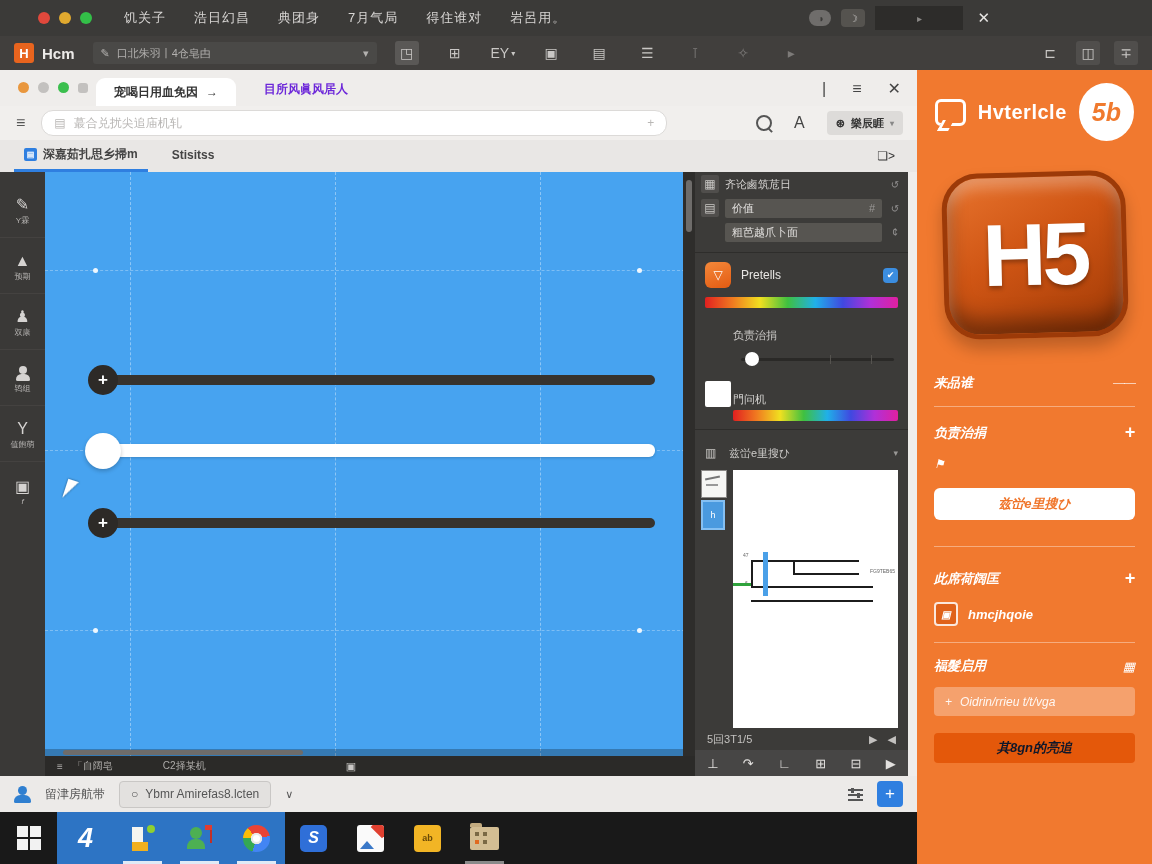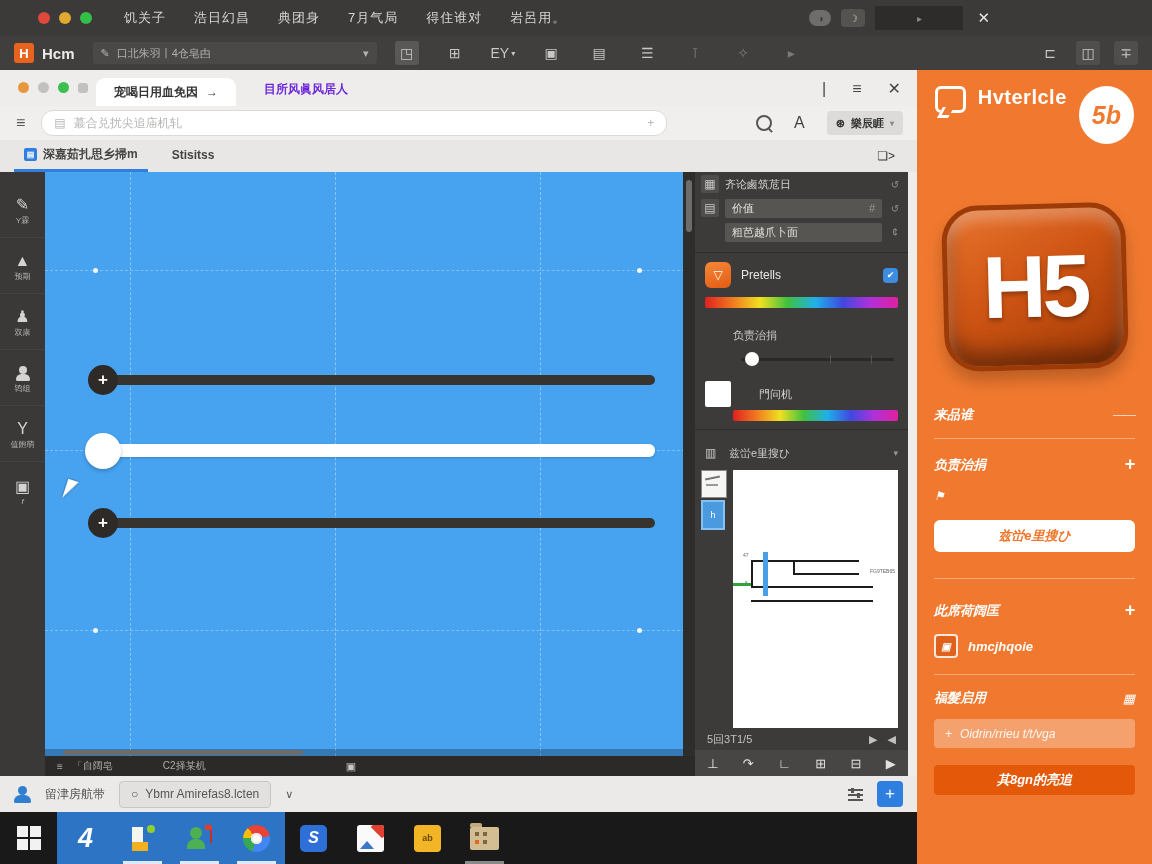--- a/index.html
+++ b/index.html
@@ -124,21 +124,21 @@
   .pretells .pbadge{margin-left:auto;width:15px;height:15px;border-radius:4px;background:#3b8de0;
                     color:#fff;font-size:9px;display:flex;align-items:center;justify-content:center;}
   .grad{height:11px;border-radius:2px;margin:0 10px;
         background:linear-gradient(90deg,#e02020,#f07a20,#f0e020,#3fc040,#20b0e8,#4048e0,#b030d8,#e020a0);}
   .grad2{margin:3px 10px 0 38px;}
   .op-label{font-size:11px;color:#c9c7c5;margin:20px 0 8px 38px;}
   .op-slider{position:relative;height:16px;margin:0 14px 0 46px;}
   .op-track{position:absolute;left:0;right:0;top:7px;height:3px;background:#2a2927;border-radius:2px;}
   .op-tick{position:absolute;top:4px;width:1px;height:9px;background:#55534f;}
   .op-knob{position:absolute;left:4px;top:1px;width:14px;height:14px;border-radius:50%;background:#fff;}
-  .fill-row{display:flex;align-items:center;gap:28px;margin:14px 0 0 10px;}
+  .fill-row{display:flex;align-items:flex-end;gap:2px;margin:14px 0 0 10px;}
   .swatch{width:26px;height:26px;background:#fff;border-radius:2px;}
   .fill-lbl{font-size:11px;color:#d5d3d1;}
   .f-head{height:26px;display:flex;align-items:center;gap:8px;padding:0 10px;margin-top:10px;font-size:11px;}
   .f-head .fic{width:16px;height:14px;color:#c9c7c5;font-size:12px;}
   .f-head .fcaret{margin-left:auto;color:#9a9896;font-size:9px;}
   .preview{flex:1;display:flex;padding:4px 10px 0 6px;gap:4px;}
   .layers{width:28px;display:flex;flex-direction:column;gap:2px;}
   .lay1{width:24px;height:26px;background:#f6f6f4;border:1px solid #8a8886;position:relative;}
   .lay1::before{content:"";position:absolute;left:3px;top:6px;width:15px;height:2px;background:#777;transform:rotate(-12deg);}
   .lay1::after{content:"";position:absolute;left:4px;top:13px;width:12px;height:2px;background:#999;}
@@ -200,21 +200,21 @@
   .photos-ic::after{content:"";position:absolute;left:3px;bottom:3px;border-left:7px solid transparent;
                     border-right:7px solid transparent;border-bottom:8px solid #3a78c8;}
   .notes-ic{width:27px;height:27px;border-radius:4px;background:#f2b525;color:#6a4a08;font-size:9px;
             font-weight:bold;display:flex;align-items:center;justify-content:center;}
   .folder-ic{width:29px;height:23px;border-radius:2px;background:#d3bd93;position:relative;}
   .folder-ic::before{content:"";position:absolute;left:0;top:-4px;width:12px;height:4px;border-radius:2px 2px 0 0;background:#c3ab80;}
   .folder-ic::after{content:"";position:absolute;left:5px;top:5px;width:4px;height:4px;background:#7a6844;
                     box-shadow:8px 0 0 #7a6844,0 8px 0 #e06a20,8px 8px 0 #7a6844;}
   
   .sidepanel{width:235px;background:#f1792f;display:flex;flex-direction:column;color:#fff;}
-  .sp-head{height:84px;display:flex;align-items:flex-start;padding:16px 18px;gap:12px;}
+  .sp-head{height:84px;display:flex;align-items:center;padding:0 18px;gap:12px;}
   .chat-ic{width:26px;height:21px;border:3px solid #fff;border-radius:6px;position:relative;}
   .chat-ic::after{content:"";position:absolute;left:2px;bottom:-8px;width:8px;height:8px;background:#f1792f;
                   border-left:3px solid #fff;border-bottom:3px solid #fff;transform:skewX(-28deg);}
   .sp-brand{font-size:20px;font-weight:bold;letter-spacing:.5px;}
   .sp-badge{margin-left:auto;width:58px;height:58px;border-radius:50%;background:#fff;color:#f07a2e;
             font-size:25px;font-weight:bold;font-style:italic;display:flex;align-items:center;justify-content:center;}
   .h5wrap{display:flex;justify-content:center;margin-top:18px;}
   .h5badge{width:184px;height:166px;border-radius:36px;transform:rotate(-1.5deg);
            background:linear-gradient(150deg,#e8742e 0%,#cf5514 45%,#a03a06 100%);
            border:5px solid #9c3a08;box-sizing:border-box;
@@ -230,21 +230,21 @@
   .sp-flag{display:flex;gap:9px;margin-top:13px;font-size:12px;line-height:17px;}
   .sp-btn-white{height:32px;background:#fff;border-radius:6px;margin-top:15px;display:flex;
                 align-items:center;justify-content:center;color:#f0752a;font-weight:bold;font-size:13px;}
   .sp-item{display:flex;align-items:center;gap:10px;margin-top:13px;font-size:13px;font-weight:bold;}
   .sp-item .itile{width:20px;height:20px;border-radius:4px;background:#e0621a;border:2px solid rgba(255,255,255,.85);
                   color:#fff;font-size:10px;display:flex;align-items:center;justify-content:center;}
   .sp-grid{margin-left:auto;font-size:13px;}
   .sp-input{height:29px;background:rgba(255,255,255,.30);border-radius:4px;margin-top:12px;display:flex;
             align-items:center;gap:8px;padding:0 11px;font-size:12px;color:rgba(255,255,255,.92);}
   .sp-btn-dark{height:30px;background:#e4580a;border-radius:4px;margin-top:17px;display:flex;
-               align-items:center;justify-content:center;color:#ffffff;font-weight:bold;font-size:13px;}
+               align-items:center;justify-content:center;color:#0f172a;font-weight:bold;font-size:13px;}
 </style>
 </head>
 <body>
 
 <div class="menubar">
   <div class="lights">
     <span class="light l-red"></span>
     <span class="light l-yel"></span>
     <span class="light l-grn"></span>
   </div>

